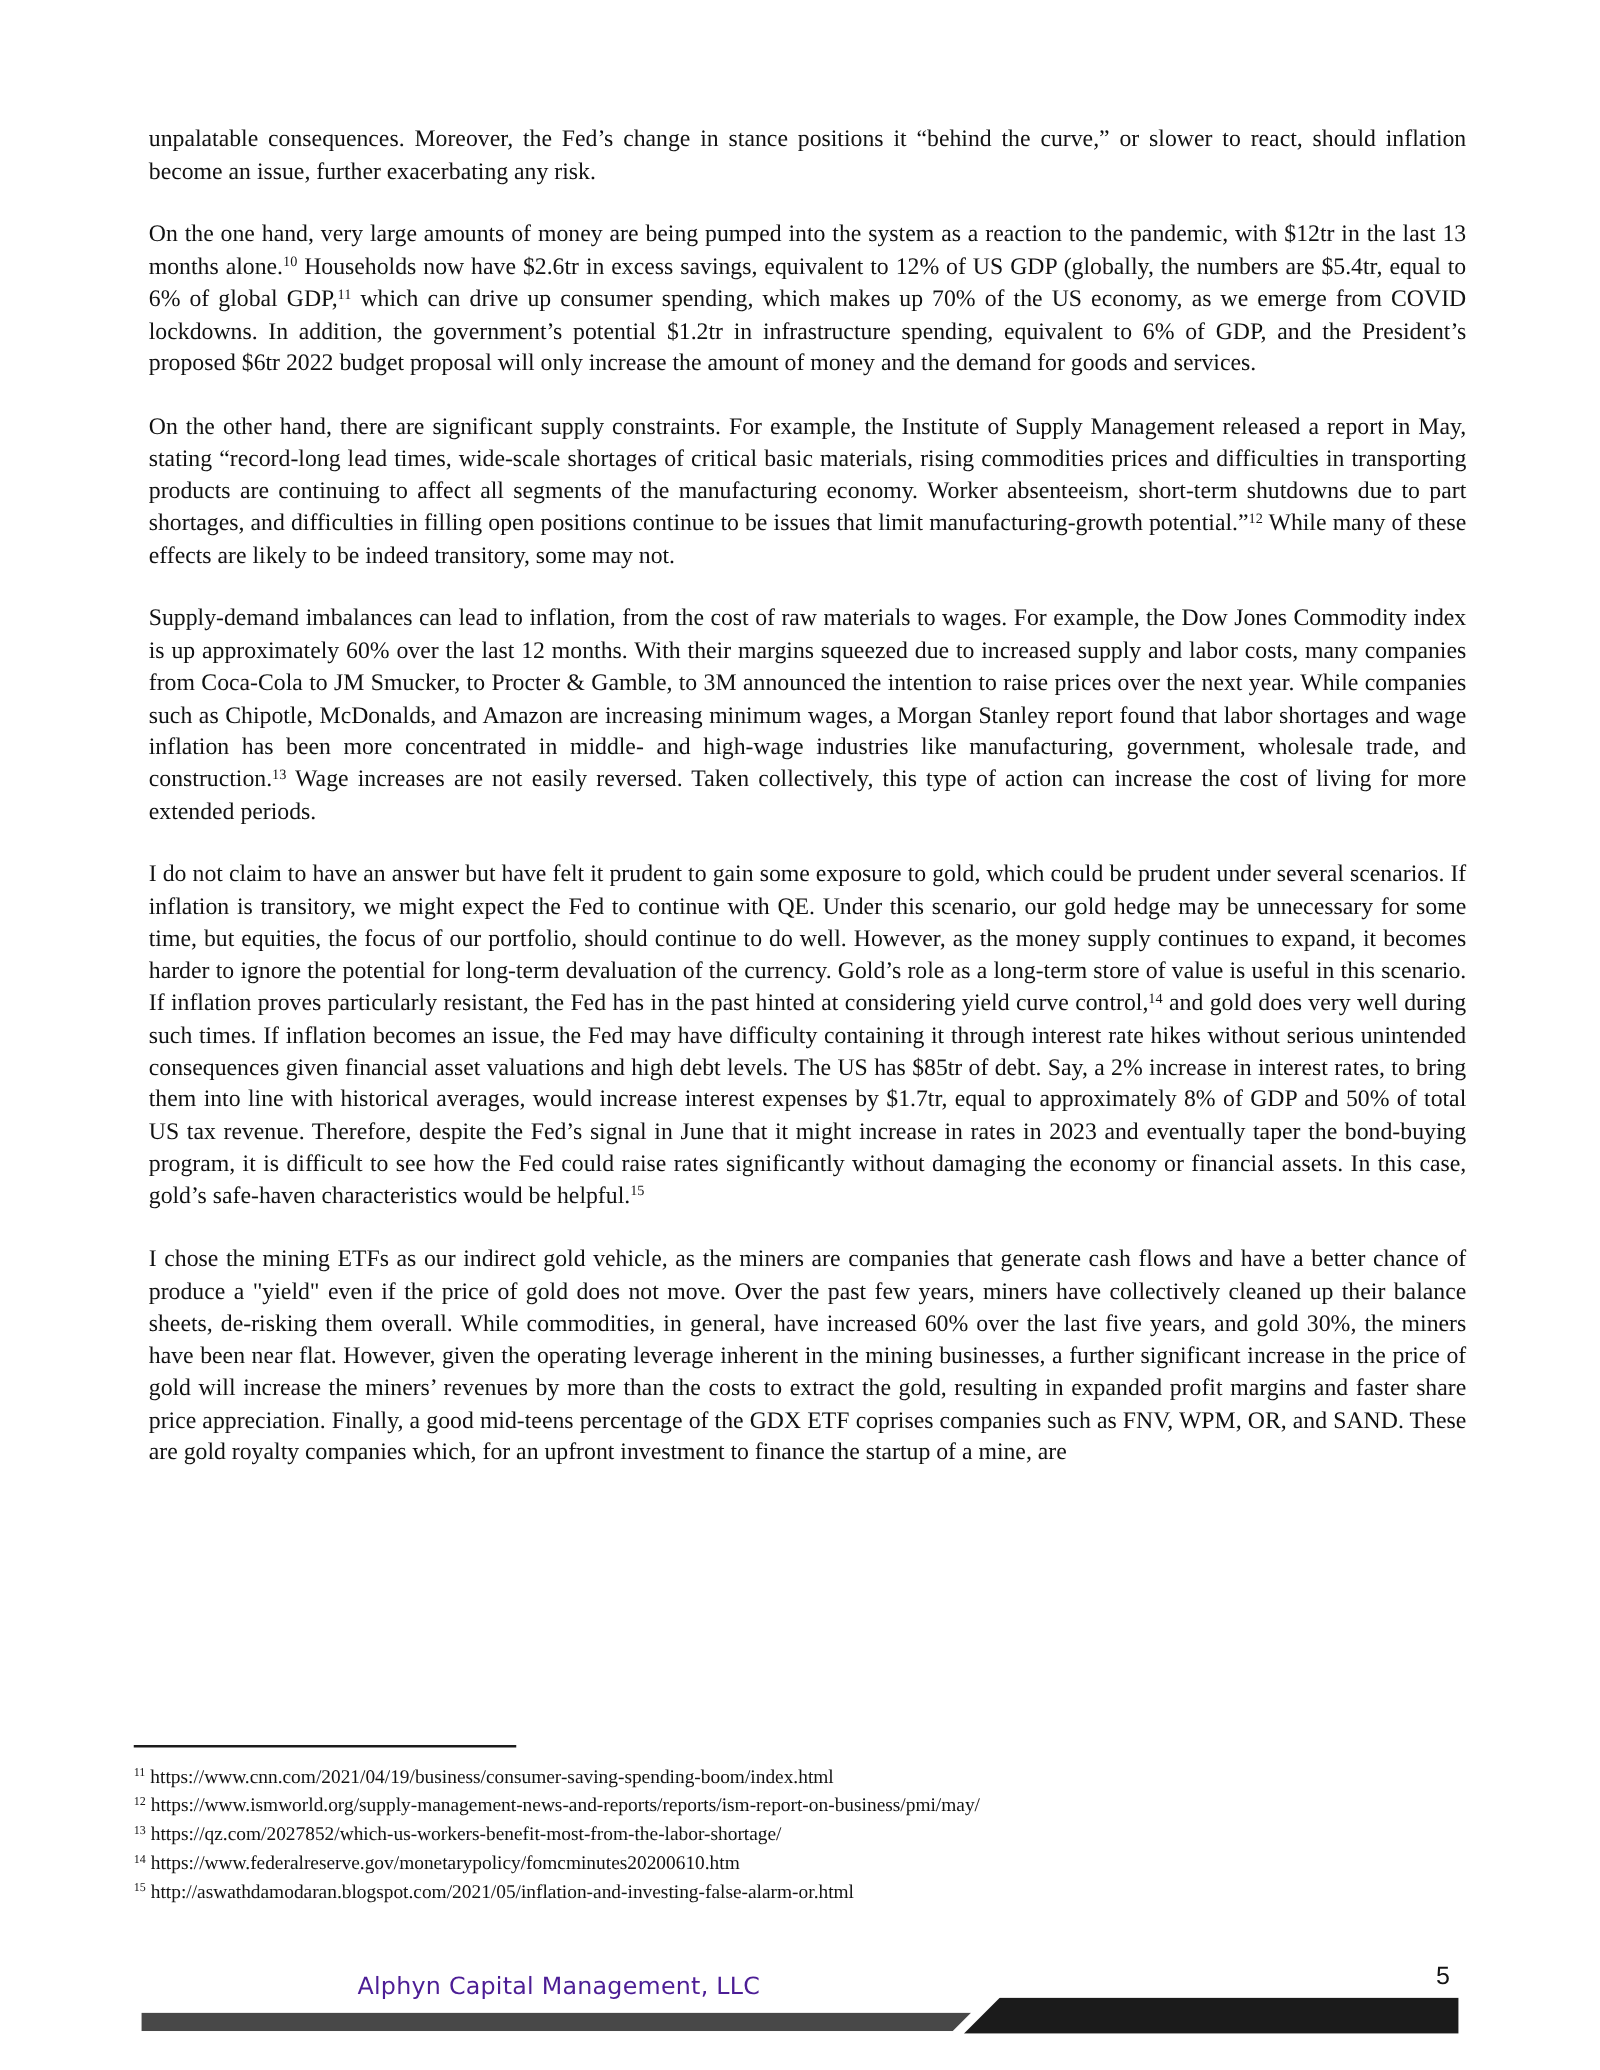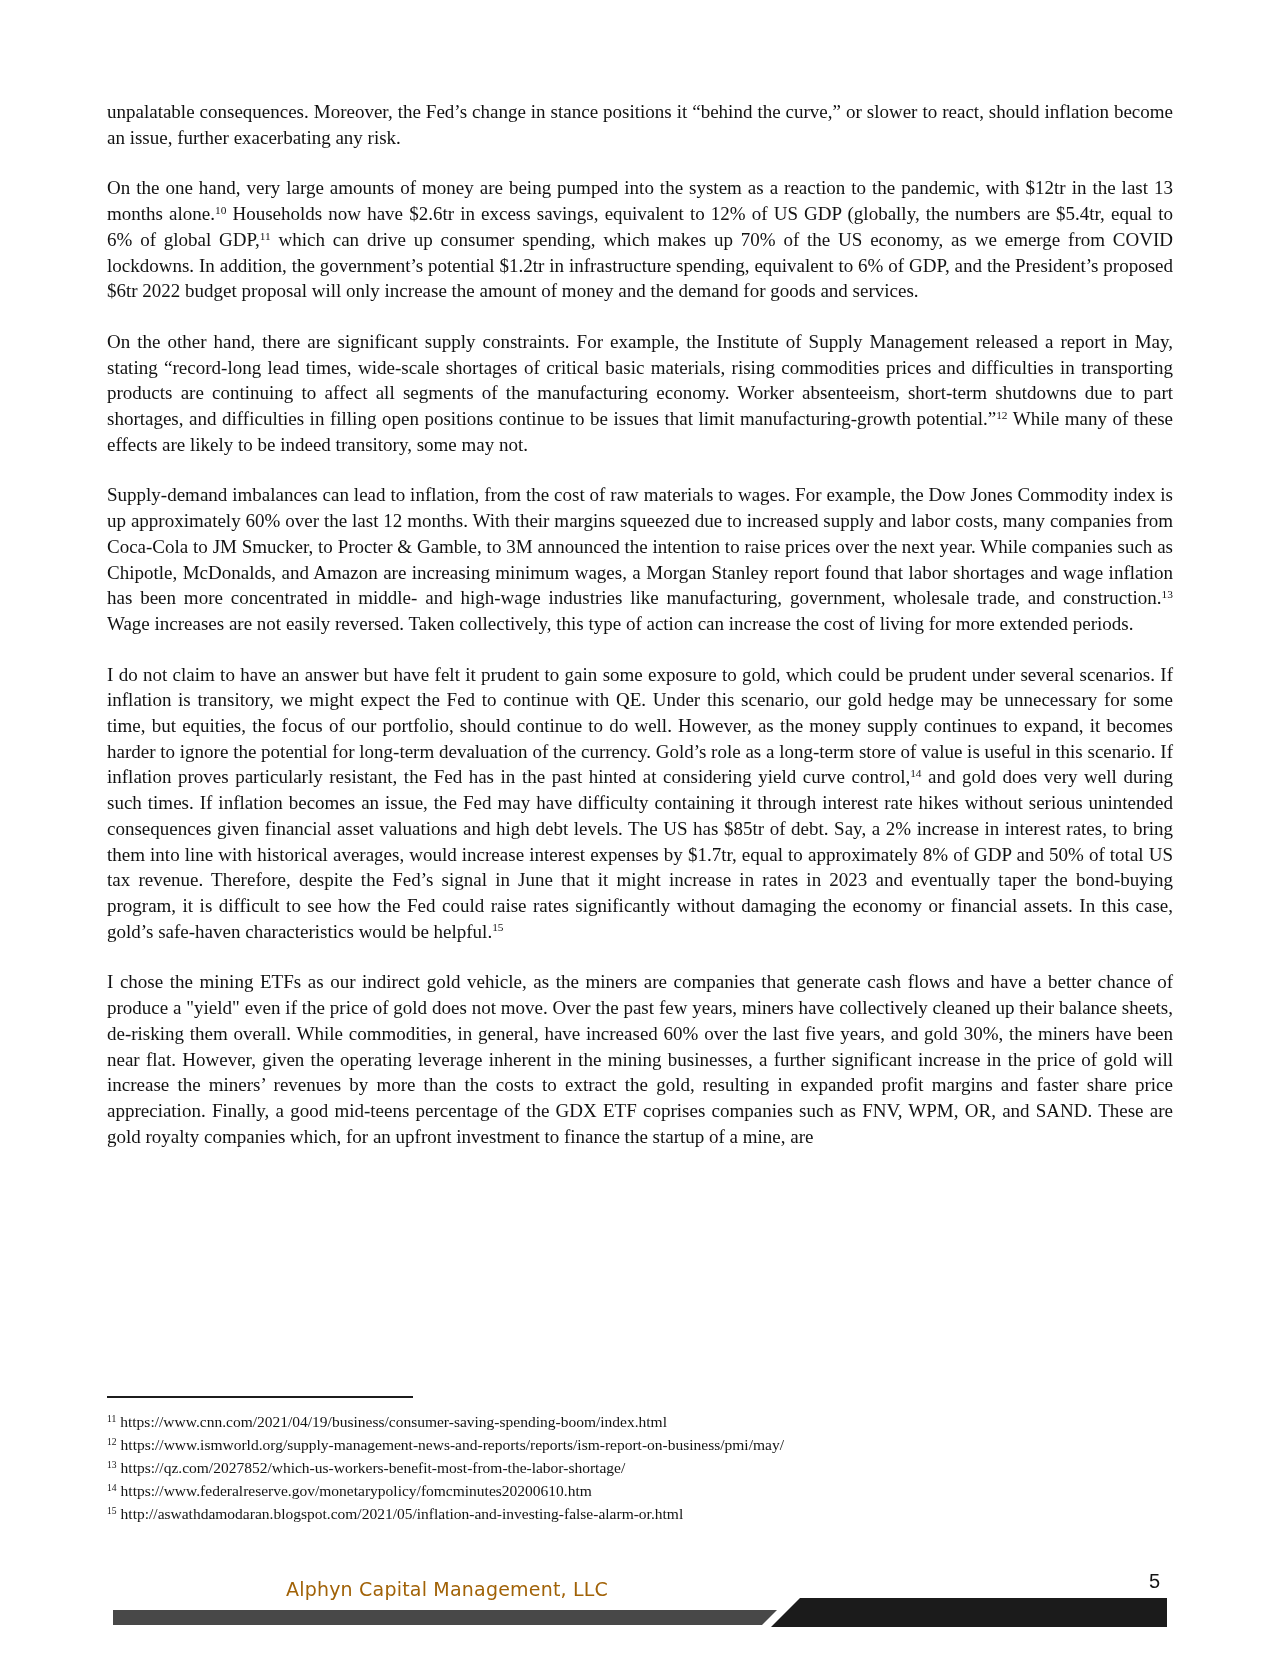--- a/index.html
+++ b/index.html
@@ -17,21 +17,21 @@
     font-family:"Liberation Serif", serif;
     color:var(--text);
   }
   .content{
     position:absolute;
     left:107px;
     top:99px;
     width:1066px;
   }
   .para{
-    margin:0 0 25px 0;
+    margin:0 0 25px 12px;
     font-size:19px;
     line-height:25.7px;
     text-align:justify;
     text-justify:inter-word;
   }
   .fn-ref{
     font-size:60%;
     line-height:0;
     vertical-align:baseline;
     position:relative;
@@ -63,21 +63,21 @@
     margin-right:4px;
   }
   .footer-brand{
     position:absolute;
     left:286px;
     top:1578px;
     font-family:"DejaVu Sans", sans-serif;
     font-size:19px;
     font-weight:400;
     letter-spacing:0.2px;
-    color:#a16207;
+    color:#4c1d95;
     white-space:nowrap;
   }
   .page-number{
     position:absolute;
     left:1100px;
     top:1570px;
     width:60px;
     text-align:right;
     font-family:"Liberation Sans", sans-serif;
     font-size:20px;

